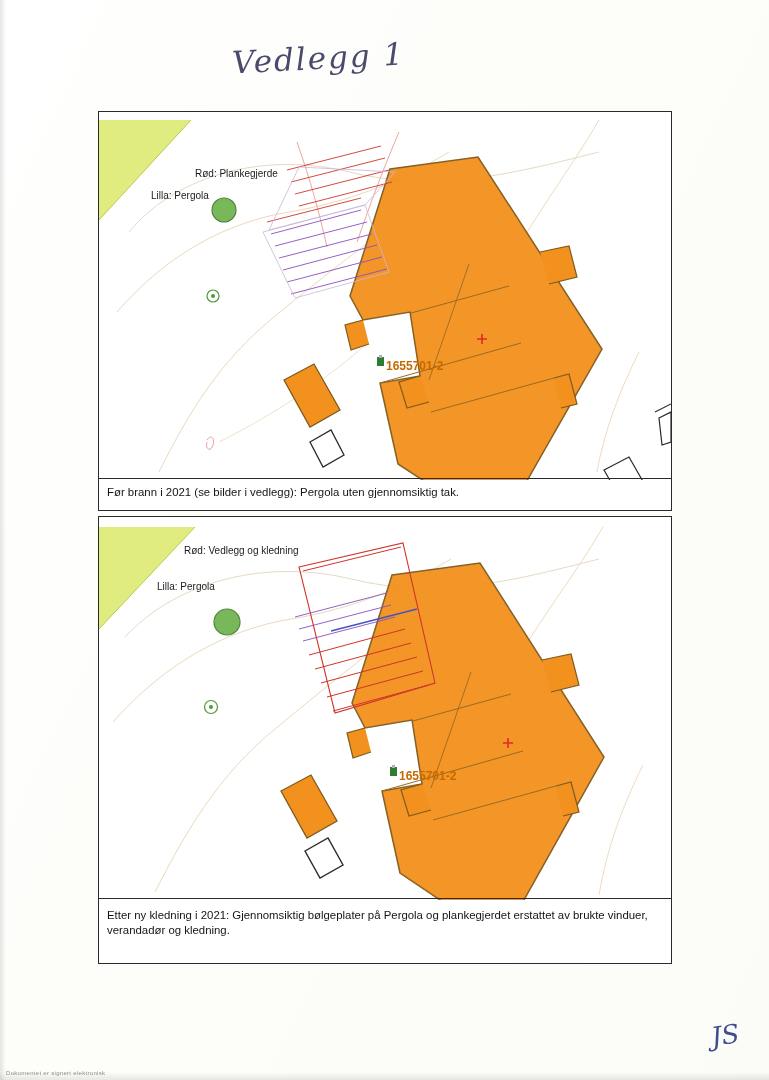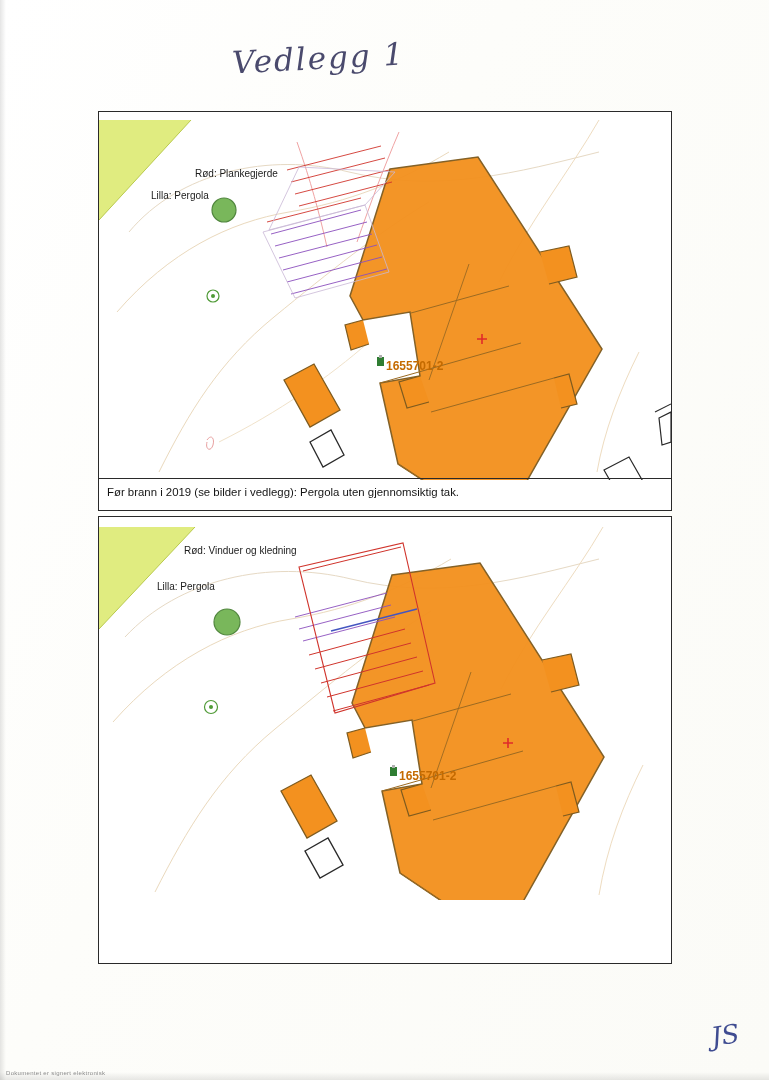--- a/index.html
+++ b/index.html
@@ -203,21 +203,21 @@
         <path d="M383,222 l0,10 M378,227 l10,0" stroke="#e02b2b" stroke-width="1.6"></path>
 
         <path d="M108,328 C112,322 116,326 114,333 C112,340 106,338 108,330" fill="none" stroke="#e8a0a0" stroke-width="1"></path>
       </svg>
 
       <div class="annot" style="left:96px; top:56px;">Rød: Plankegjerde</div>
       <div class="annot" style="left:52px; top:78px;">Lilla: Pergola</div>
       <div class="parcel-label" style="left:287px; top:247px;">1655701-2</div>
     </div>
 
-    <div class="caption">Før brann i 2019 (se bilder i vedlegg): Pergola uten gjennomsiktig tak.</div>
+    <div class="caption">Før brann i 2021 (se bilder i vedlegg): Pergola uten gjennomsiktig tak.</div>
   </div>
 
   <div class="figure-box" id="figure-2">
     <div class="map-area">
       <svg class="map-svg" width="572" height="383" viewBox="0 0 572 383">
         <rect x="0" y="0" width="572" height="383" fill="#ffffff"></rect>
 
         <path d="M26,120 C80,62 170,42 252,62 C342,84 420,62 500,42" fill="none" stroke="#e6d9c4" stroke-width="1"></path>
         <path d="M14,205 C68,144 130,112 192,102 C252,92 302,72 352,42" fill="none" stroke="#ead9bd" stroke-width="1"></path>
         <path d="M56,375 C88,312 120,258 176,212 C232,166 282,124 332,94" fill="none" stroke="#ead9bd" stroke-width="1"></path>
@@ -267,25 +267,26 @@
         <circle cx="112" cy="190" r="6.5" fill="none" stroke="#4f9a36" stroke-width="1.2"></circle>
         <circle cx="112" cy="190" r="2" fill="#4f9a36"></circle>
 
         <g>
           <rect x="291" y="250" width="7" height="9" fill="#2f7d32"></rect>
           <rect x="293" y="248" width="3" height="3" fill="#b0b0b0"></rect>
         </g>
         <path d="M409,221 l0,10 M404,226 l10,0" stroke="#e02b2b" stroke-width="1.6"></path>
       </svg>
 
-      <div class="annot" style="left:85px; top:28px;">Rød: Vinduer og kledning</div>
+      <div class="annot" style="left:85px; top:28px;">Rød: Vedlegg og kledning</div>
       <div class="annot" style="left:58px; top:64px;">Lilla: Pergola</div>
       <div class="parcel-label" style="left:300px; top:252px;">1655701-2</div>
     </div>
 
+    <div class="caption">Etter ny kledning i 2021: Gjennomsiktig bølgeplater på Pergola og plankegjerdet erstattet av brukte vinduer, verandadør og kledning.</div>
   </div>
 
   <div class="signature">JS</div>
 
   <div class="footer-strip">Dokumentet er signert elektronisk</div>
 
   <div class="edge-shadow-left"></div>
   <div class="edge-shadow-bottom"></div>
 </div>
 

